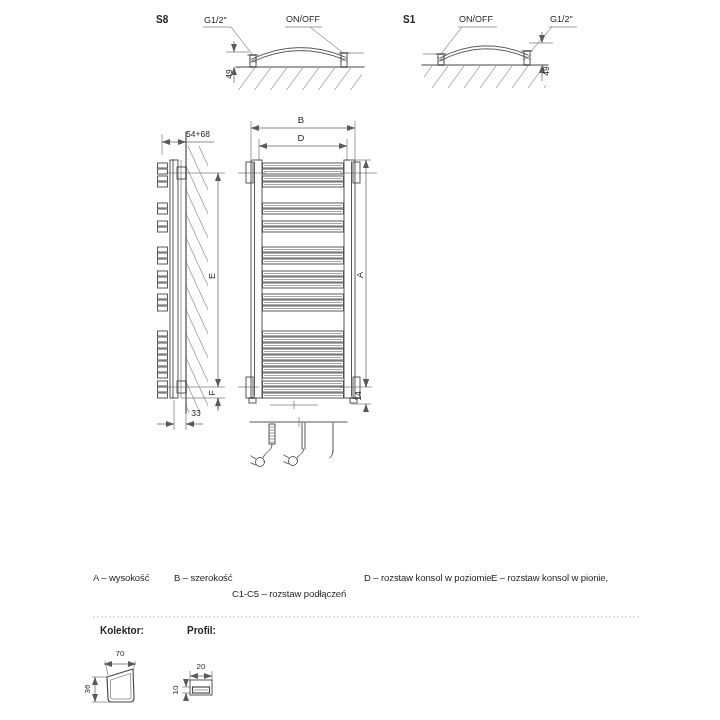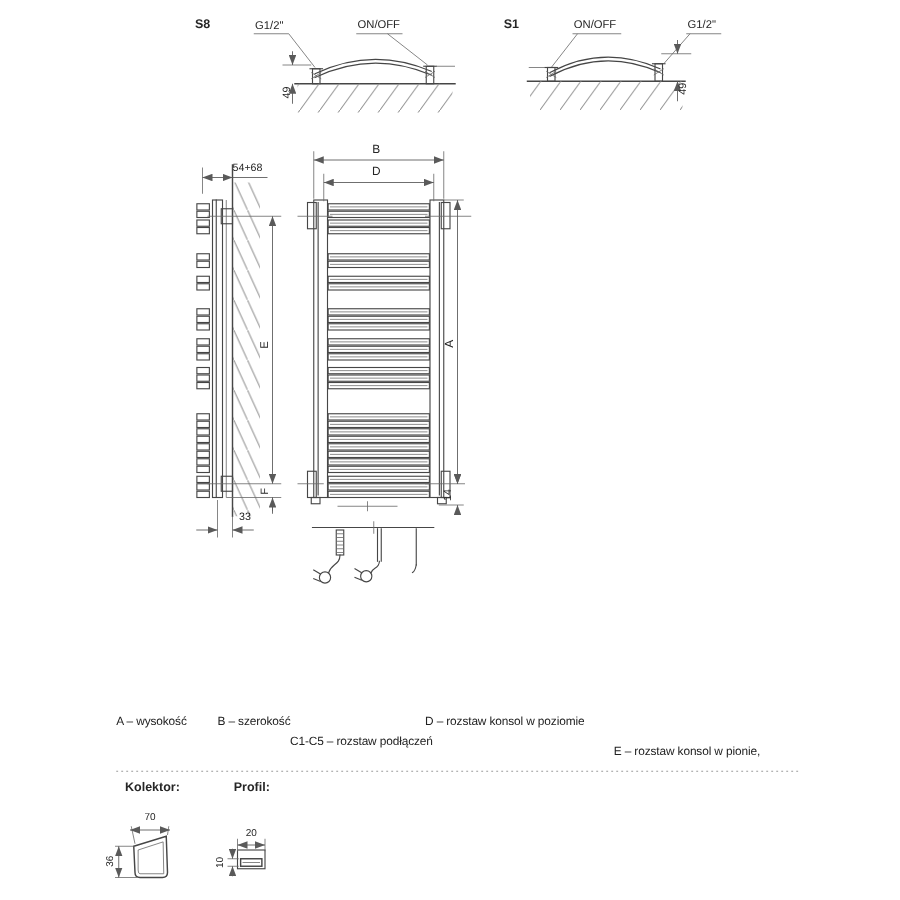--- a/index.html
+++ b/index.html
@@ -335,22 +335,22 @@
 <span class="lbl s85 ctr" style="left:196px;top:409px;">33</span>
 
 <span class="lbl s95 ctr" style="left:301px;top:115px;">B</span>
 <span class="lbl s95 ctr" style="left:301px;top:133px;">D</span>
 <span class="lbl s95 rot" style="left:360px;top:275px;">A</span>
 <span class="lbl s85 rot" style="left:358px;top:396px;">14</span>
 
 <span class="lbl legend" style="left:93px;top:573px;">A – wysokość</span>
 <span class="lbl legend" style="left:174px;top:573px;">B – szerokość</span>
 <span class="lbl legend" style="left:232px;top:573px;margin-top:16px;">C1-C5 – rozstaw podłączeń</span>
-<span class="lbl legend" style="left:340px;top:573px;">D – rozstaw konsol w poziomie</span>
-<span class="lbl legend" style="left:491px;top:573px;margin-top:24px;">E – rozstaw konsol w pionie,</span>
+<span class="lbl legend" style="left:364px;top:573px;">D – rozstaw konsol w poziomie</span>
+<span class="lbl legend" style="left:491px;top:573px;">E – rozstaw konsol w pionie,</span>
 
 <span class="lbl b s10" style="left:100px;top:626px;text-align:center;">Kolektor:</span>
 <span class="lbl b s10" style="left:187px;top:626px;">Profil:</span>
 
 <span class="lbl s8 ctr" style="left:120px;top:650px;">70</span>
 <span class="lbl s8 rot" style="left:88px;top:689px;">36</span>
 <span class="lbl s8 ctr" style="left:201px;top:663px;">20</span>
 <span class="lbl s8 rot" style="left:176px;top:690px;">10</span>
 
 </div>

